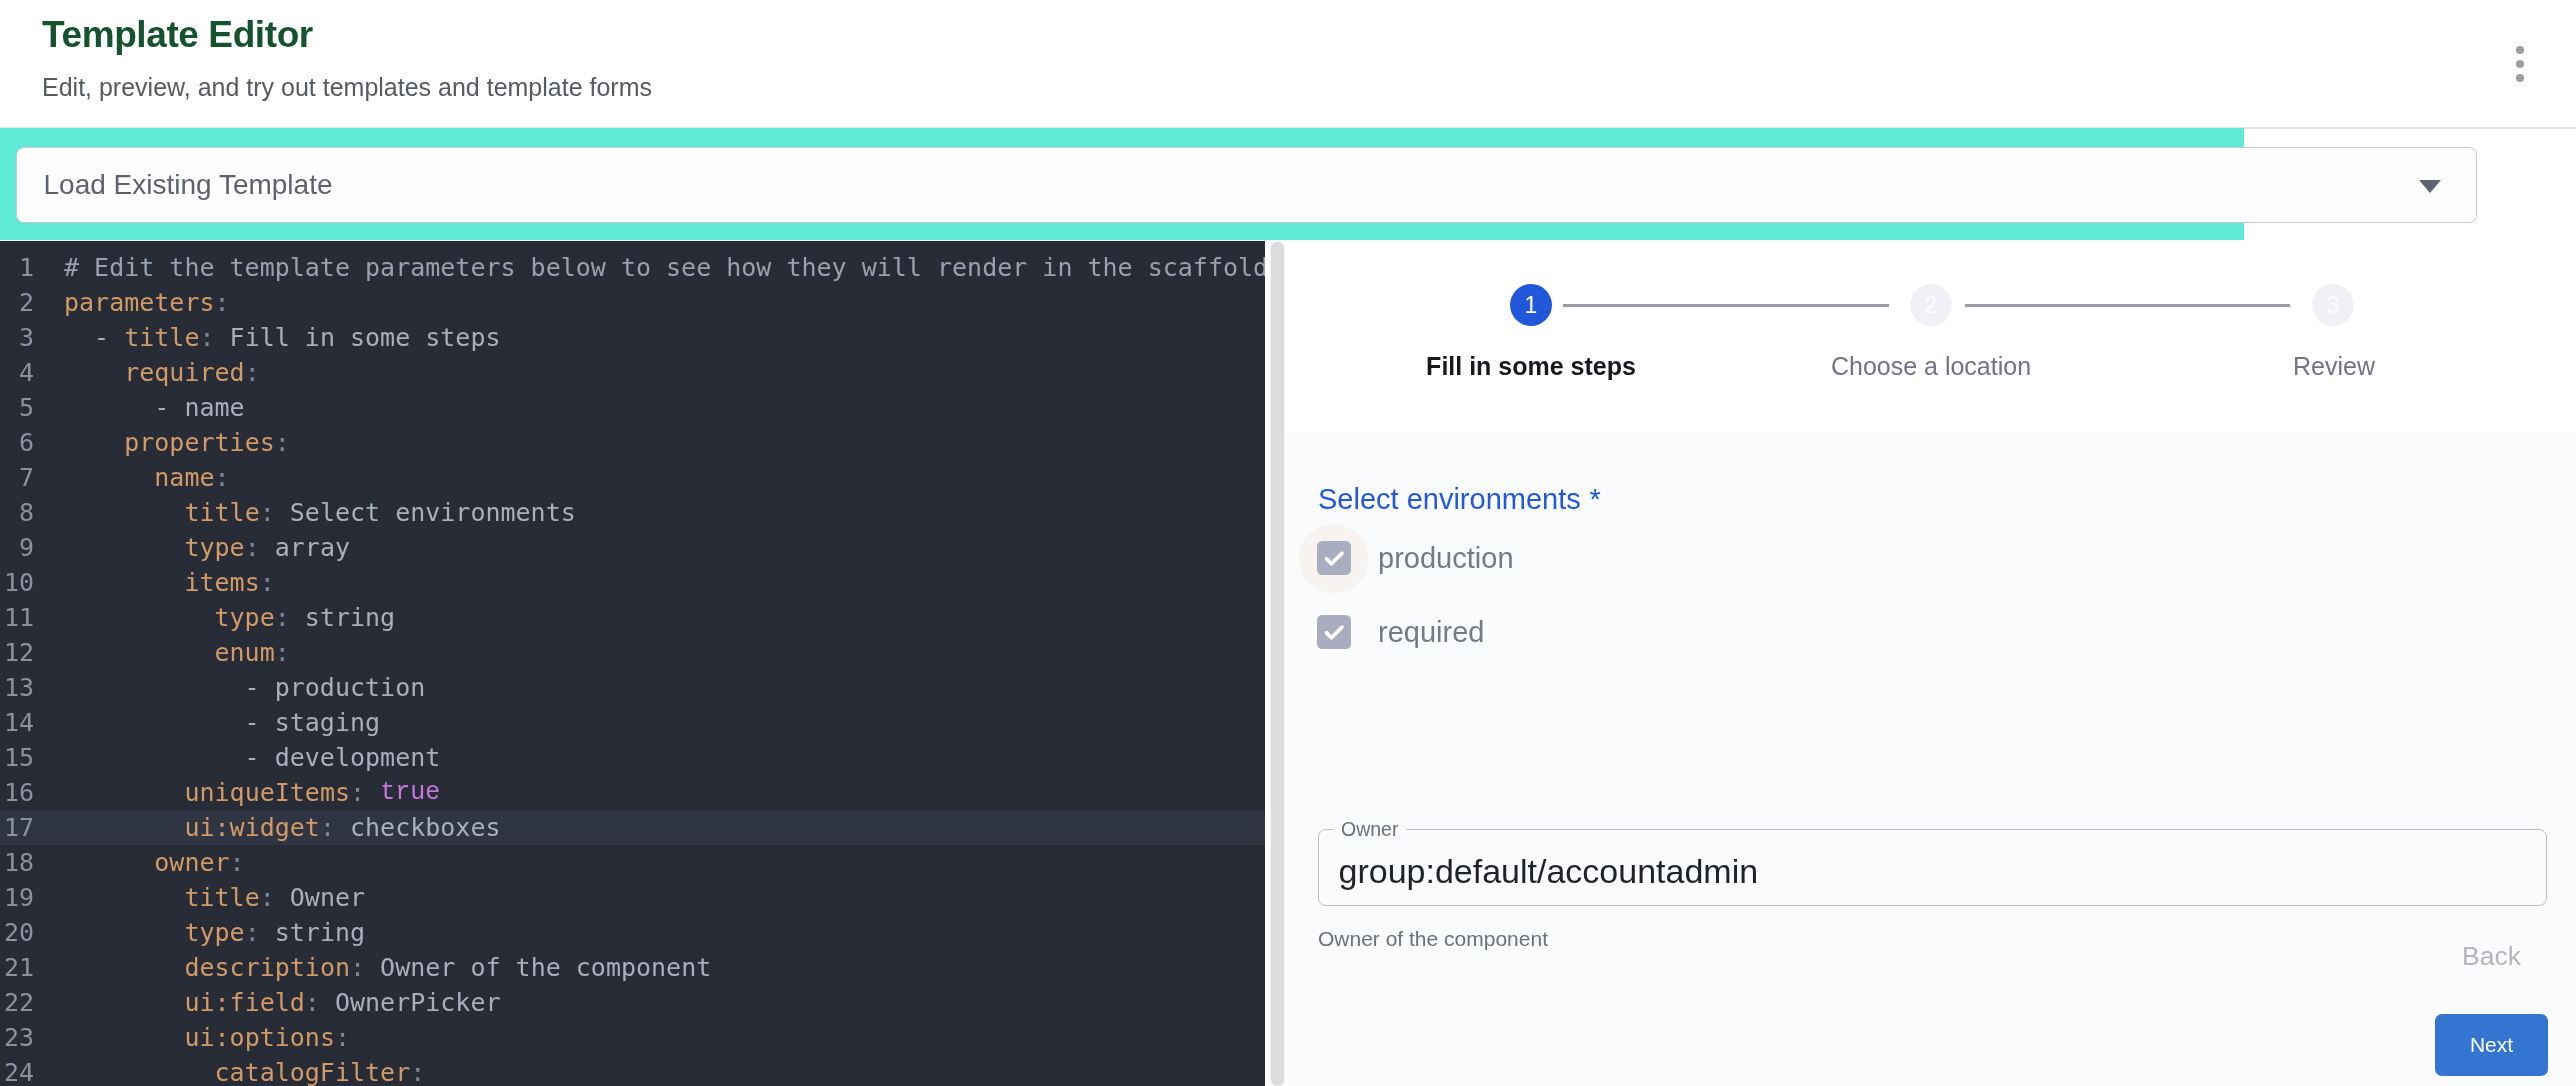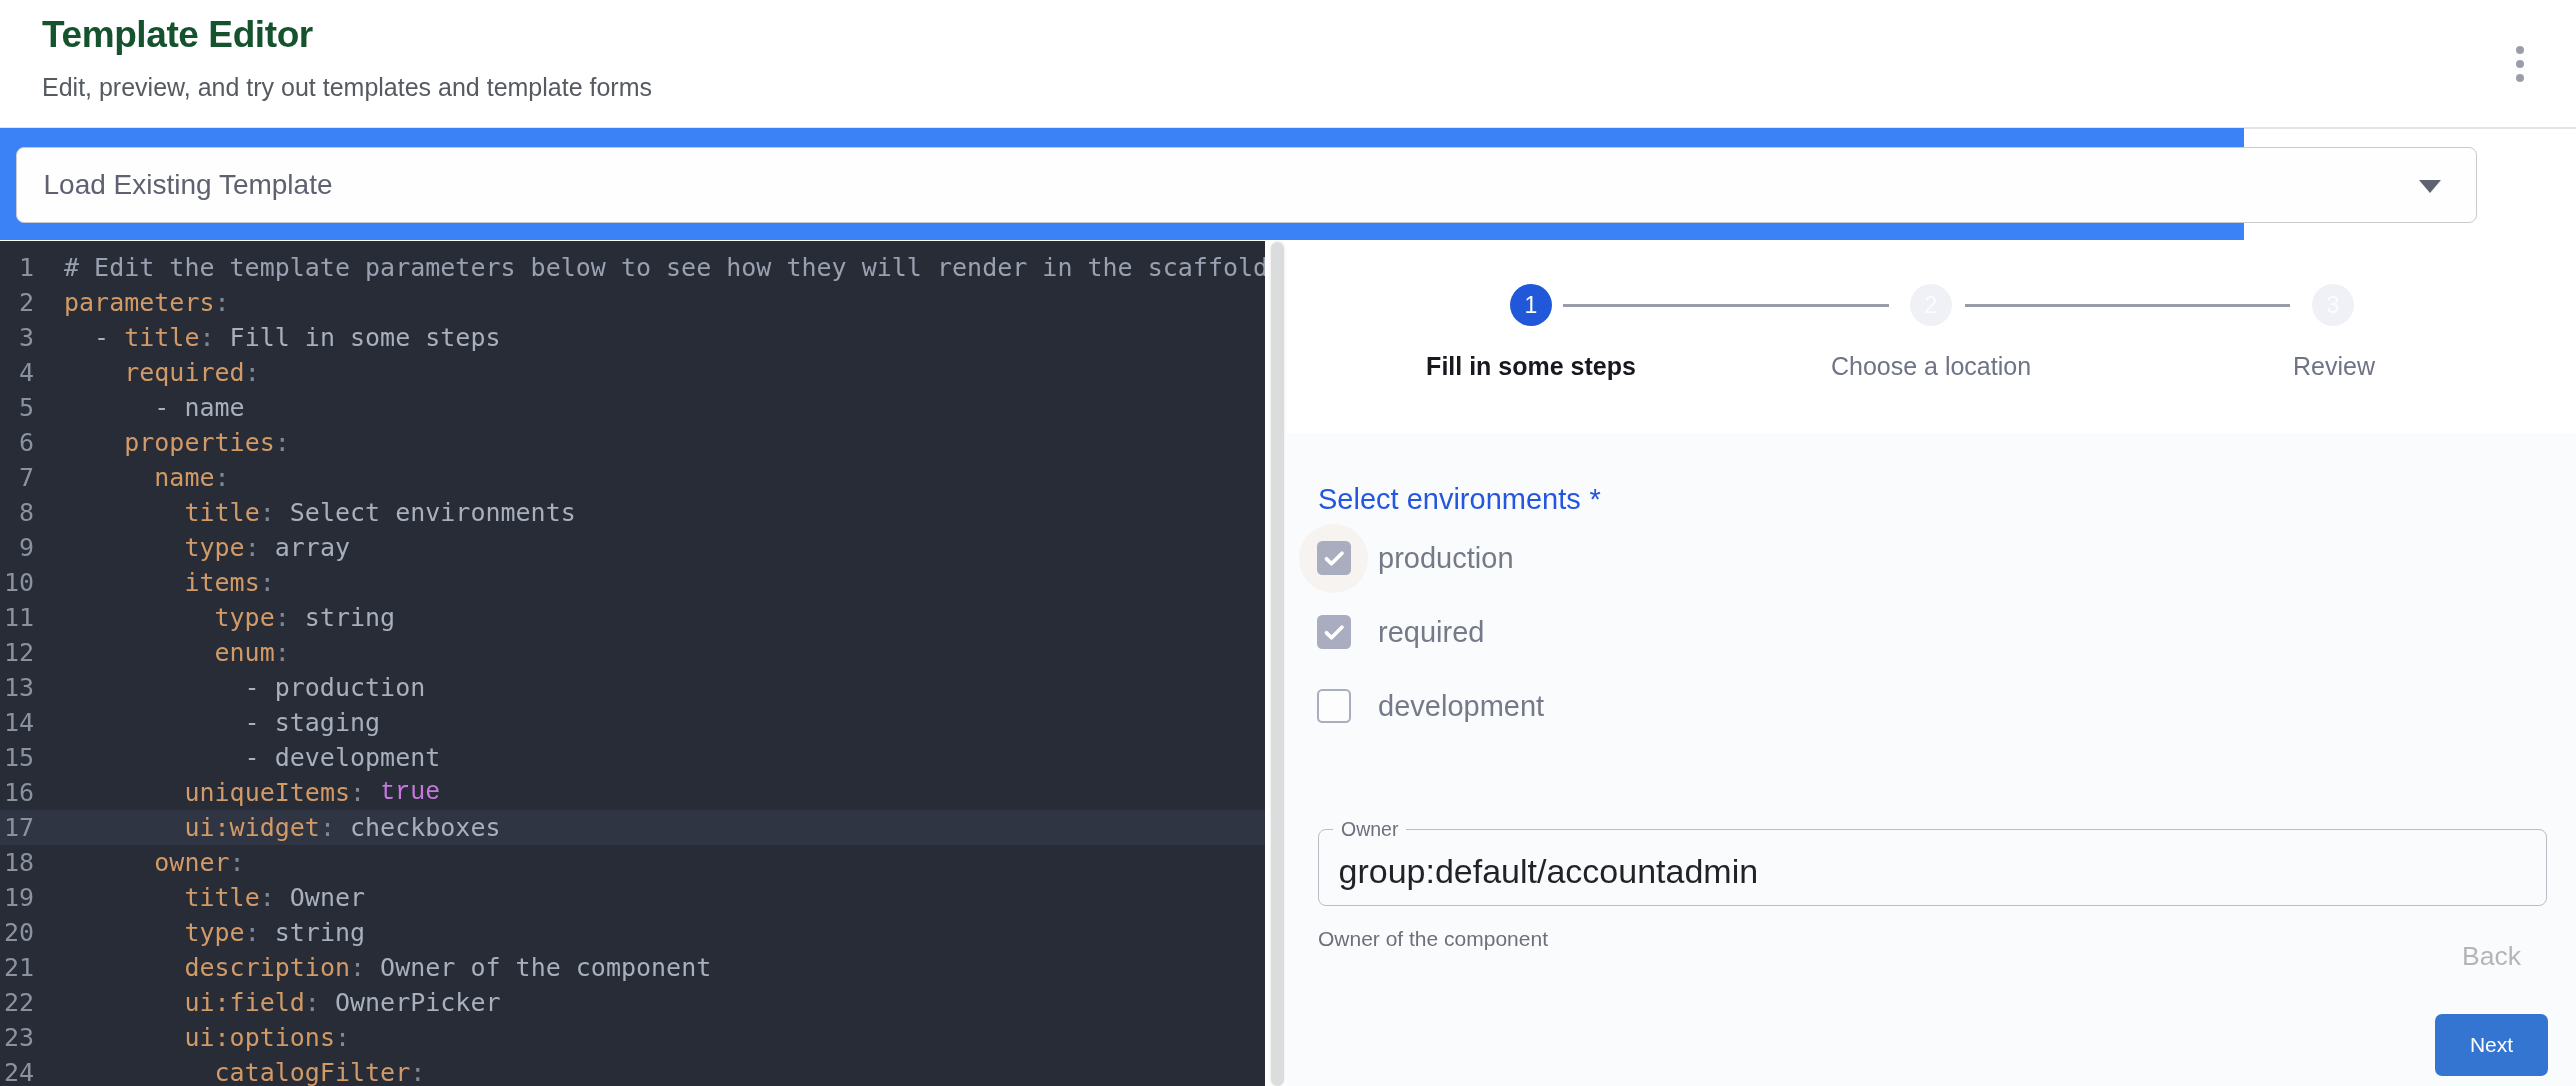--- a/index.html
+++ b/index.html
@@ -35,21 +35,21 @@
     font-size:25px;font-weight:400;color:#565a61;
   }
   .kebab{
     position:absolute;left:2495px;top:39px;width:50px;height:50px;
     display:flex;flex-direction:column;align-items:center;justify-content:center;gap:6.2px;
     border:none;background:transparent;cursor:pointer;
   }
   .kebab .dot{width:8px;height:8px;border-radius:50%;background:#9b9ea9;}
   .header-divider{position:absolute;left:0;top:127px;width:2576px;height:1.8px;background:#e3e4e8;}
   
-  .loadbar{position:absolute;left:0;top:128px;width:2244px;height:112px;background:#3b82f6;}
+  .loadbar{position:absolute;left:0;top:128px;width:2244px;height:112px;background:#5eead4;}
   .select-box{
     position:absolute;left:16px;top:18.6px;width:2461px;height:76px;
     background:#fefefe;border:1.8px solid #c8cad0;border-radius:8px;
     display:flex;align-items:center;cursor:pointer;
   }
   .select-text{margin-left:26.5px;font-size:28px;color:#5e6270;}
   .caret{
     position:absolute;right:35px;top:32px;width:0;height:0;
     border-left:11.5px solid transparent;border-right:11.5px solid transparent;
     border-top:13.3px solid #5f6370;
@@ -230,26 +230,20 @@
       <div class="cb-row">
         <span class="halo">
           <span class="cb-box checked">
             <svg width="26.5" height="26.5" viewBox="0 0 24 24">
               <path d="M5 12.5l4.5 4.5L19 7.5" stroke="#ffffff" stroke-width="3.4" fill="none" stroke-linecap="round" stroke-linejoin="round"></path>
             </svg>
           </span>
         </span>
         <span class="cb-label">required</span>
       </div>
-      <div class="cb-row">
-        <span class="halo">
-          <span class="cb-box unchecked"></span>
-        </span>
-        <span class="cb-label">development</span>
-      </div>
     </div>
 
   <fieldset class="owner-fieldset">
     <legend>Owner</legend>
     <input class="owner-value" value="group:default/accountadmin" style="">
   </fieldset>
   <div class="owner-helper">Owner of the component</div>
 
   <div class="actions">
     <button class="btn-back" disabled="">Back</button>

